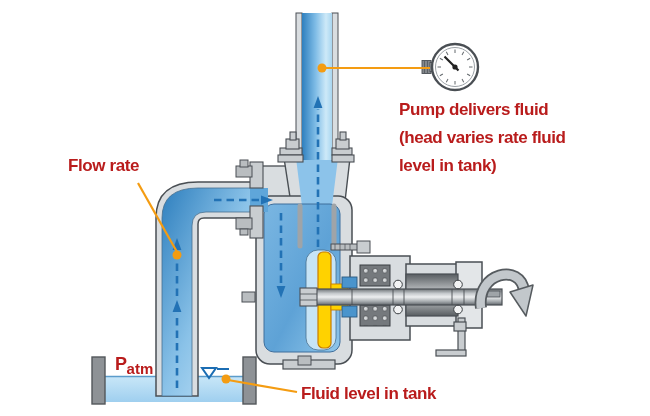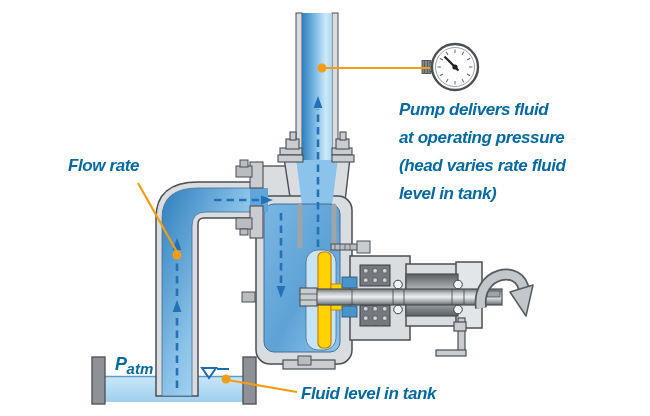--- a/index.html
+++ b/index.html
@@ -1,20 +1,20 @@
 <!DOCTYPE html>
 <html><head>
 <meta charset="utf-8">
 <style>
   html,body{margin:0;padding:0;background:#ffffff;}
   .stage{position:relative;width:650px;height:416px;background:#ffffff;overflow:hidden;
          font-family:"Liberation Sans", sans-serif;}
   .stage svg{position:absolute;left:0;top:0;}
-  .lbl{position:absolute;color:#0369a1;font-weight:600;font-size:17px;
-       letter-spacing:-0.4px;white-space:nowrap;font-style:italic;}
+  .lbl{position:absolute;color:#b91c1c;font-weight:600;font-size:17px;
+       letter-spacing:-0.4px;white-space:nowrap;}
   .note{line-height:28px;}
   .sub{font-size:15px;vertical-align:-4px;letter-spacing:0;}
 </style>
 </head>
 <body>
 
 <div class="stage">
 
 <svg width="650" height="416" viewBox="0 0 650 416">
   <defs>
@@ -209,21 +209,20 @@
     <circle cx="322" cy="68" r="4.5"></circle>
     <circle cx="177" cy="255" r="4.5"></circle>
     <circle cx="226" cy="379" r="4.5"></circle>
   </g>
 </svg>
 
 <div class="lbl" style="left:68px;top:156px;">Flow rate</div>
 
 <div class="lbl note" style="left:399px;top:96px;">
   <div>Pump delivers fluid</div>
-  <div>at operating pressure</div>
   <div>(head varies rate fluid</div>
   <div>level in tank)</div>
 </div>
 
 <div class="lbl" style="left:301px;top:384px;">Fluid level in tank</div>
 
 <div class="lbl" style="left:115px;top:354px;font-size:18px;">
   <span>P</span><span class="sub">atm</span>
 </div>
 

